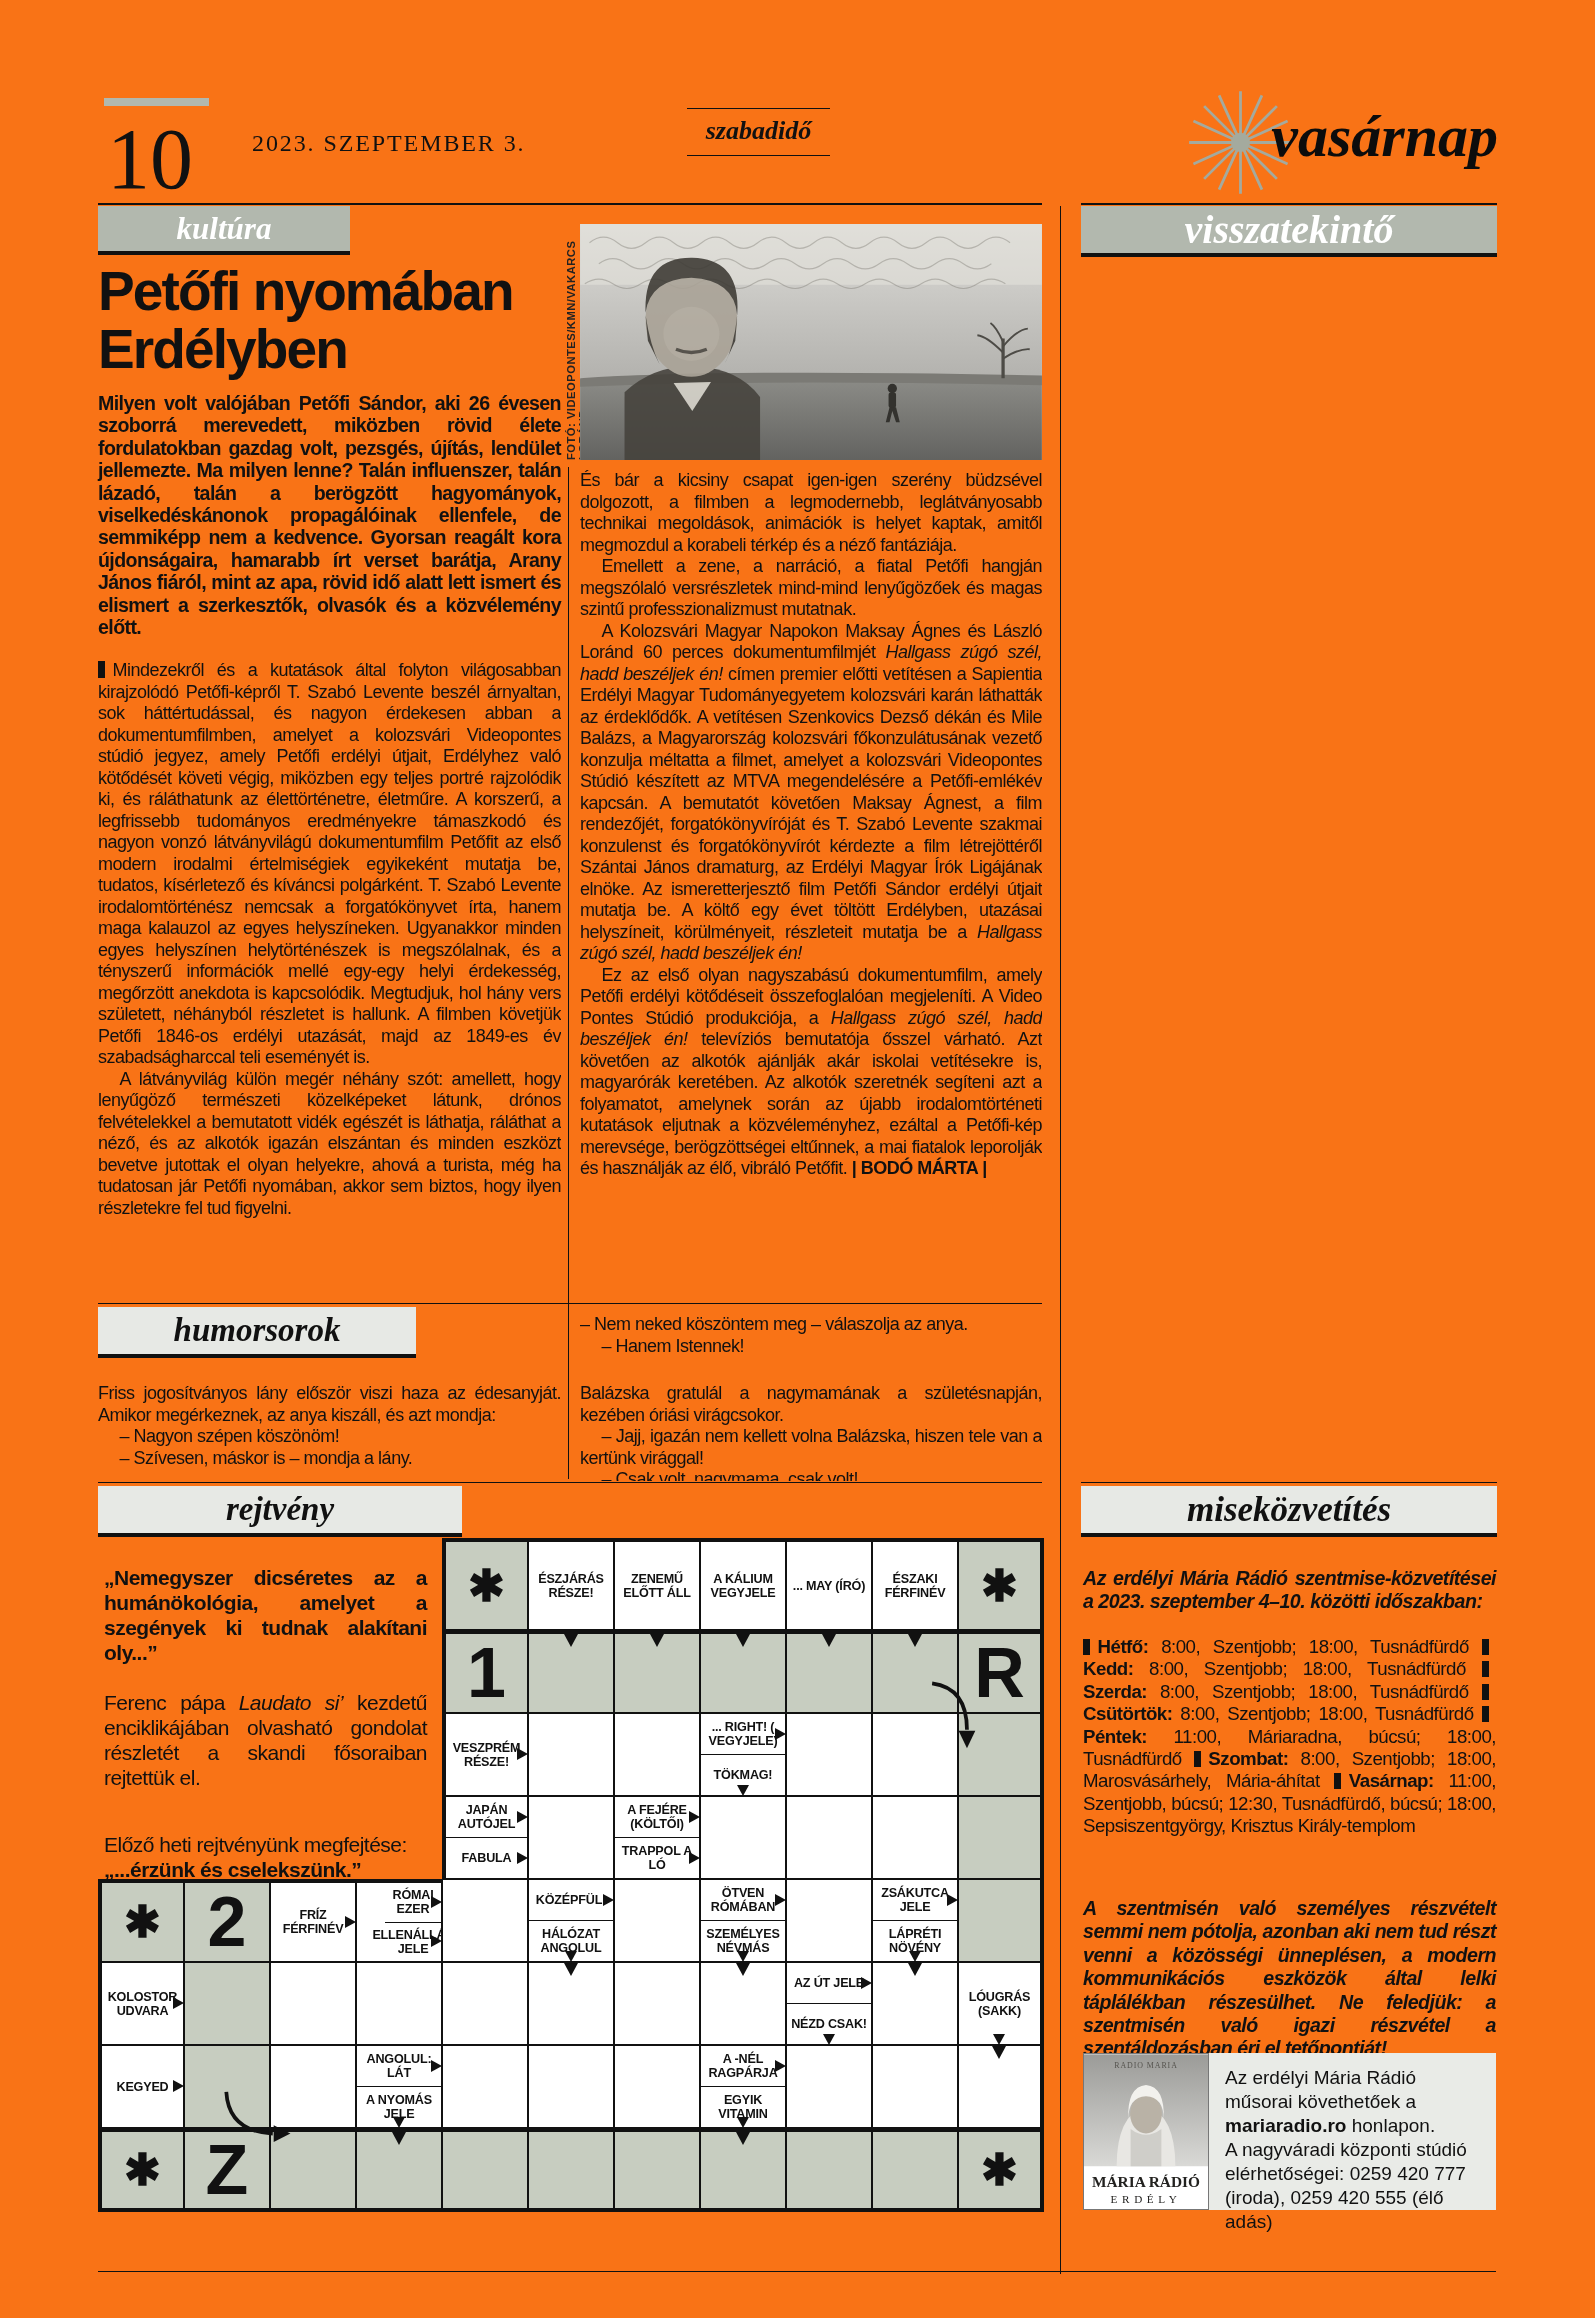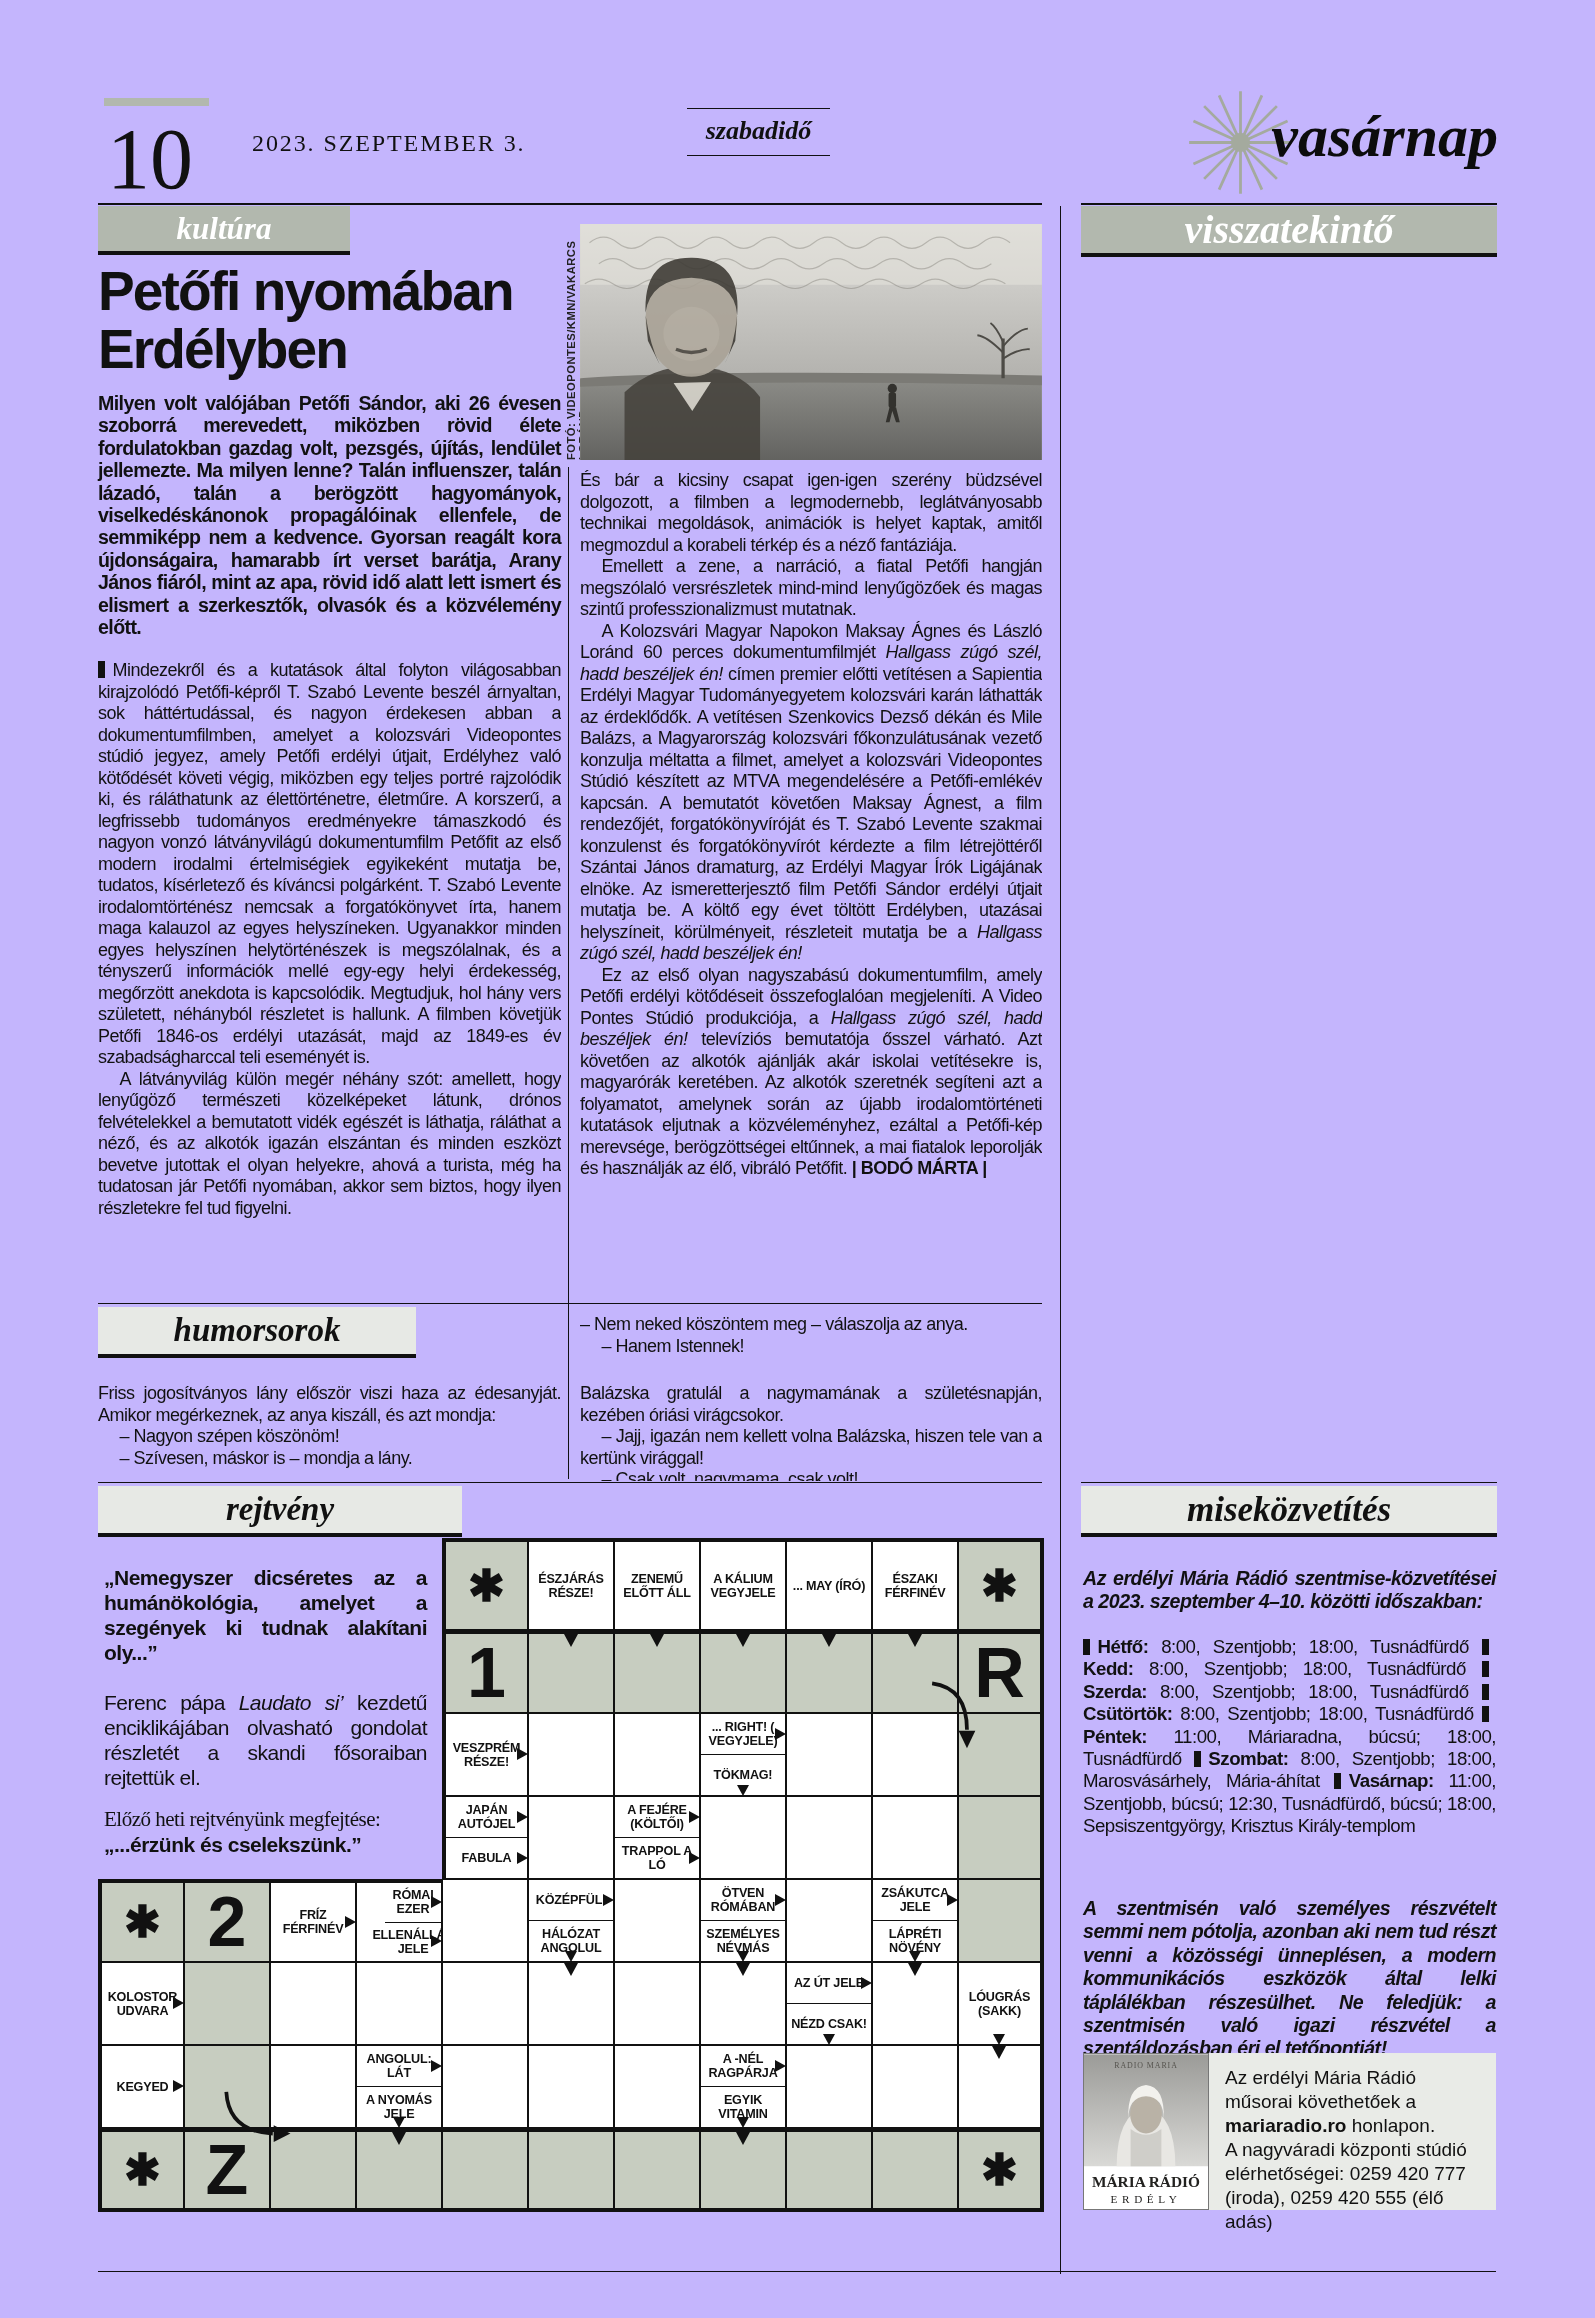--- a/index.html
+++ b/index.html
@@ -1,16 +1,16 @@
 <!DOCTYPE html>
 <html style="font-size:7.5px"><head>
 <meta charset="utf-8">
 <style>
   html,body{margin:0;padding:0;background:#e9e9e7;}
-  .page{position:relative;width:1595px;height:2319px;background:#c4b5fd;color:#111;
+  .page{position:relative;width:1595px;height:2319px;background:#f97316;color:#111;
         font-family:"Liberation Sans",sans-serif;overflow:hidden;}
   .abs{position:absolute;}
   .serifit{font-family:"Liberation Serif",serif;font-style:italic;font-weight:bold;}
   .rule{background:#111;}
   
   .pagenum{font-family:"Liberation Serif",serif;font-size:86px;line-height:1;font-weight:normal;}
   .graybar{background:#b2b8ae;height:8.4px;width:105px;}
   .dateline{font-family:"Liberation Serif",serif;font-size:24px;letter-spacing:1.9px;}
   .midtitle{font-size:26px;text-align:center;border-top:1.4px solid #111;border-bottom:1.9px solid #111;padding:6.5px 18.7px 9.3px;}
   .masthead{font-size:60px;color:#0c0c0c;z-index:2;}
@@ -172,21 +172,21 @@
     </div>
 
   <div class="abs rule" style="left:98px;top:1482px;width:944px;height:1.4px;"></div>
   <div class="abs taglight serifit" style="left:98px;top:1486px;width:364px;height:47px;font-size:33px;">
     <span>rejtvény</span>
   </div>
 
   <div class="abs" style="left:104px;top:1565px;width:323px;">
     <div class="rq b">„Nemegyszer dicséretes az a humánökológia, amelyet a szegények ki tudnak alakítani oly...”</div>
     <div class="rq" style="margin-top:25px;"><span>Ferenc pápa </span><span class="i">Laudato si’</span><span> kezdetű enciklikájában olvasható gondolat részletét a skandi fősoraiban rejtettük el.</span></div>
-    <div class="rq" style="margin-top:17px;font-family:Liberation Serif, serif;">Előző heti rejtvényünk megfejtése:</div>
+    <div class="rq" style="margin-top:42px;">Előző heti rejtvényünk megfejtése:</div>
     <div class="rq b">„...érzünk és cselekszünk.”</div>
   </div>
 
   <div class="abs" style="left:98px;top:1538px;width:946px;height:672px;">
     <div id="cw">
         <div class="cwc gray" style="grid-area: 1 / 5; border-width: 4.2px 1.4px 1.4px 4.2px;">
           <span class="glyph star">✱</span>
         </div>
         <div class="cwc" style="grid-area: 1 / 6; border-width: 4.2px 1.4px 1.4px;">
           <div class="ct">

